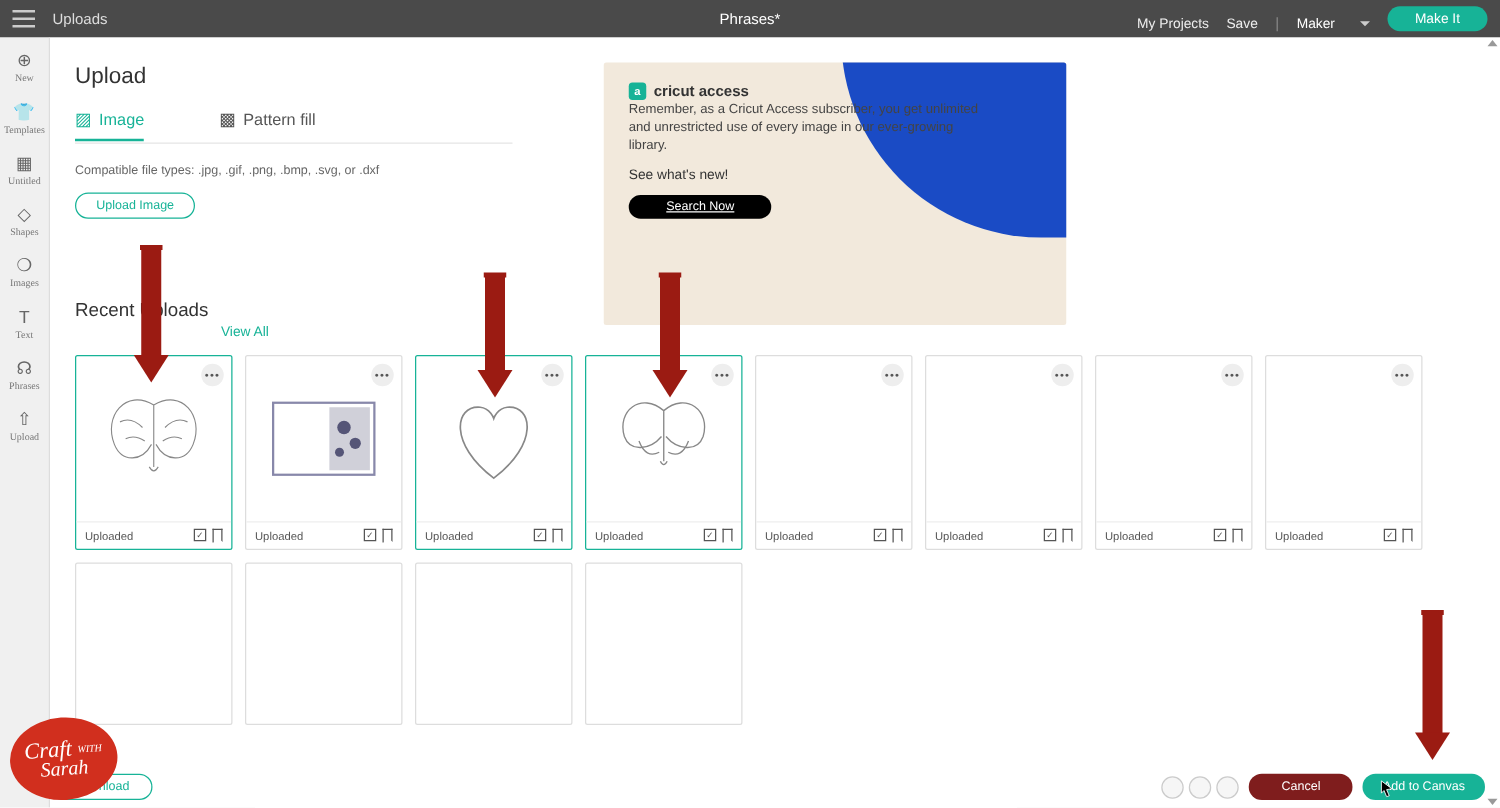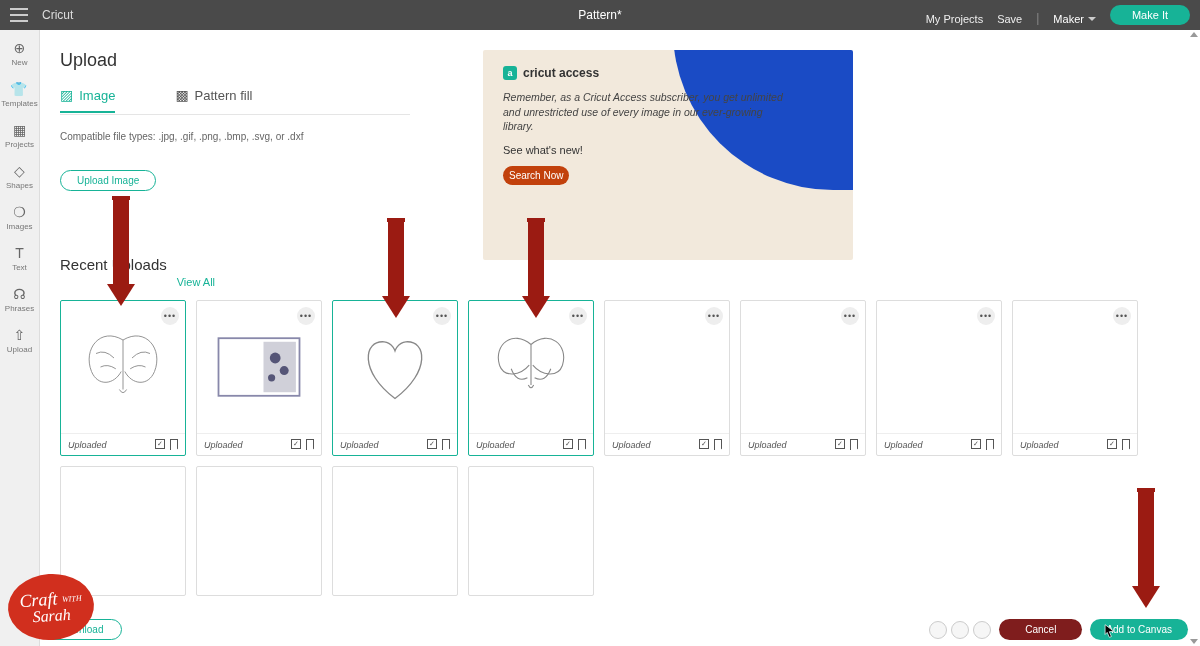--- a/index.html
+++ b/index.html
@@ -7,67 +7,67 @@
 
   
   .topbar { height: 30px; background: #4a4a4a; color: #fff; display: flex; align-items: center; padding: 0 10px; font-size: 12px; }
   .hamburger { width: 18px; height: 14px; display: flex; flex-direction: column; justify-content: space-between; margin-right: 14px; cursor: pointer; }
   .hamburger span { height: 2px; background: #ccc; display: block; }
   .topbar .left-label { font-weight: 400; color: #ddd; }
   .topbar .center { position: absolute; left: 50%; transform: translateX(-50%); color: #fff; font-size: 12px; }
   .topbar .right { margin-left: auto; display: flex; align-items: flex-end; gap: 14px; }
   .topbar .right .link { color: #eee; cursor: pointer; font-size: 11px; }
   .topbar .right .divider { color: #888; }
-  .maker { display: flex; align-items: center; gap: 4px; cursor: pointer; font-size: 11px; }
+  .maker { display: flex; align-items: center; gap: 20px; cursor: pointer; font-size: 11px; }
   .chevron-down { width: 0; height: 0; border-left: 4px solid transparent; border-right: 4px solid transparent; border-top: 4px solid #ccc; }
   .make-it { background: #17b397; border-radius: 12px; padding: 4px 22px; color: #fff; font-size: 11px; cursor: pointer; }
 
   
   .leftnav { position: absolute; top: 30px; left: 0; width: 40px; bottom: 0; background: #f0f0f0; display: flex; flex-direction: column; align-items: center; padding-top: 10px; gap: 14px; border-right: 1px solid #ddd; }
   .nav-item { display: flex; flex-direction: column; align-items: center; gap: 2px; cursor: pointer; color: #666; }
-  .nav-item .label { font-size: 8px; color: #777; }
+  .nav-item .label { font-size: 8px; color: #777; font-family: Liberation Serif, serif; }
   .nav-icon { width: 16px; height: 16px; display: flex; align-items: center; justify-content: center; font-size: 14px; color: #666; }
 
   
   .main { position: absolute; top: 30px; left: 40px; right: 0; bottom: 0; background: #fff; padding: 20px 30px 60px 20px; overflow: hidden; }
   .page-title { font-size: 18px; font-weight: 400; color: #333; margin-bottom: 16px; }
 
   .tabs { display: flex; gap: 60px; border-bottom: 1px solid transparent; margin-bottom: 14px; }
   .tab { display: flex; align-items: center; gap: 6px; padding-bottom: 8px; cursor: pointer; color: #555; font-size: 13px; border-bottom: 2px solid transparent; }
   .tab.active { color: #17b397; border-bottom-color: #17b397; }
   .tab .icon { font-size: 14px; }
   .tabs-underline { border-bottom: 1px solid #e5e5e5; width: 350px; margin-top: -14px; margin-bottom: 16px; }
 
   .instructions { font-size: 11px; color: #555; margin-bottom: 6px; }
-  .filetypes { font-size: 10px; color: #666; margin-bottom: 28px; }
+  .filetypes { font-size: 10px; color: #666; margin-bottom: 12px; }
 
   .upload-btn { border: 1px solid #17b397; background: #fff; color: #17b397; border-radius: 12px; padding: 4px 16px; font-size: 10px; cursor: pointer; display: inline-block; }
 
   
   .promo { position: absolute; left: 443px; top: 20px; width: 370px; height: 210px; background: #f2e9dc; border-radius: 2px; overflow: hidden; padding: 16px 20px; }
   .promo .curve { position: absolute; top: -20px; right: -40px; width: 220px; height: 160px; background: #1a4bc5; border-radius: 0 0 0 200px; }
   .promo .brand { display: flex; align-items: center; gap: 6px; font-size: 12px; font-weight: 600; color: #333; position: relative; }
   .brand-badge { background: #17b397; color: #fff; width: 14px; height: 14px; border-radius: 3px; display: flex; align-items: center; justify-content: center; font-size: 9px; font-weight: bold; }
   .promo h2 { color: #1a4bc5; font-size: 20px; font-weight: 600; margin-top: 14px; position: relative; }
-  .promo p { font-size: 10.5px; color: #444; margin-top: 10px; line-height: 1.4; position: relative; width: 290px; font-style: italic; }
+  .promo p { font-size: 10.5px; color: #444; line-height: 1.4; position: relative; width: 290px; }
   .promo .see { font-size: 11px; color: #333; margin-top: 10px; position: relative; }
-  .promo .search-btn { background: #c2410c; color: #fff; border-radius: 12px; padding: 4px 6px; font-size: 10px; display: inline-block; margin-top: 10px; cursor: pointer; position: relative; }
+  .promo .search-btn { background: #000000; color: #fff; border-radius: 12px; padding: 4px 30px; font-size: 10px; display: inline-block; margin-top: 10px; cursor: pointer; position: relative; text-decoration: underline; }
 
   
   .recent-row { display: flex; align-items: center; gap: 10px; margin-top: 50px; margin-bottom: 12px; }
   .recent-title { font-size: 15px; color: #333; }
   .view-all { color: #17b397; font-size: 11px; cursor: pointer; margin-top: 35px; }
 
   .cards { display: flex; gap: 10px; width: 1124px; }
   .card { width: 126px; height: 156px; border: 1px solid #ddd; border-radius: 2px; background: #fff; display: flex; flex-direction: column; overflow: hidden; position: relative; cursor: pointer; }
   .card.selected { border: 1.5px solid #17b397; }
   .card .thumb { flex: 1; display: flex; align-items: center; justify-content: center; }
   .card .menu-dots { position: absolute; top: 6px; right: 6px; width: 18px; height: 18px; border-radius: 50%; background: #eee; display: flex; align-items: center; justify-content: center; font-size: 9px; color: #555; letter-spacing: 1px; cursor: pointer; }
   .card .footer { border-top: 1px solid #eee; padding: 5px 7px; display: flex; align-items: center; justify-content: space-between; }
-  .card .footer .status { font-size: 9px; color: #555; font-style: italic; }
+  .card .footer .status { font-size: 9px; color: #555; }
   .card .footer .icons { display: flex; gap: 5px; color: #555; font-size: 11px; }
   .check-badge-icon { width: 10px; height: 10px; border: 1px solid #555; display: inline-flex; align-items: center; justify-content: center; font-size: 7px; }
   .bookmark-icon { width: 8px; height: 11px; border: 1px solid #555; border-bottom: none; position: relative; }
   .bookmark-icon::after { content: ""; position: absolute; bottom: -1px; left: -1px; width: 0; height: 0; border-left: 5px solid transparent; border-right: 5px solid transparent; border-bottom: 4px solid #fff; }
 
   .cards-row2 { display: flex; gap: 10px; margin-top: 10px; width: 1124px; }
   .card-blank { width: 126px; height: 130px; border: 1px solid #ddd; border-radius: 2px; background: #fff; }
 
   
   .bottom-bar { position: absolute; left: 40px; right: 12px; bottom: 6px; display: flex; align-items: center; gap: 8px; }
@@ -99,22 +99,22 @@
 </style>
 </head>
 <body>
 
 <div class="topbar">
   <div class="hamburger">
       <span></span>
       <span></span>
       <span></span>
     </div>
-  <span class="left-label">Cricut</span>
-  <span class="center">Pattern*</span>
+  <span class="left-label">Uploads</span>
+  <span class="center">Phrases*</span>
   <div class="right">
     <span class="link">My Projects</span>
     <span class="link">Save</span>
     <span class="divider">|</span>
     <span class="maker">
       <span>Maker</span>
       <span class="chevron-down"></span>
     </span>
     <span class="make-it">Make It</span>
   </div>
@@ -124,21 +124,21 @@
   <div class="nav-item">
     <span class="nav-icon">⊕</span>
     <span class="label">New</span>
   </div>
   <div class="nav-item">
     <span class="nav-icon">👕</span>
     <span class="label">Templates</span>
   </div>
   <div class="nav-item">
     <span class="nav-icon">▦</span>
-    <span class="label">Projects</span>
+    <span class="label">Untitled</span>
   </div>
   <div class="nav-item">
     <span class="nav-icon">◇</span>
     <span class="label">Shapes</span>
   </div>
   <div class="nav-item">
     <span class="nav-icon">❍</span>
     <span class="label">Images</span>
   </div>
   <div class="nav-item">

